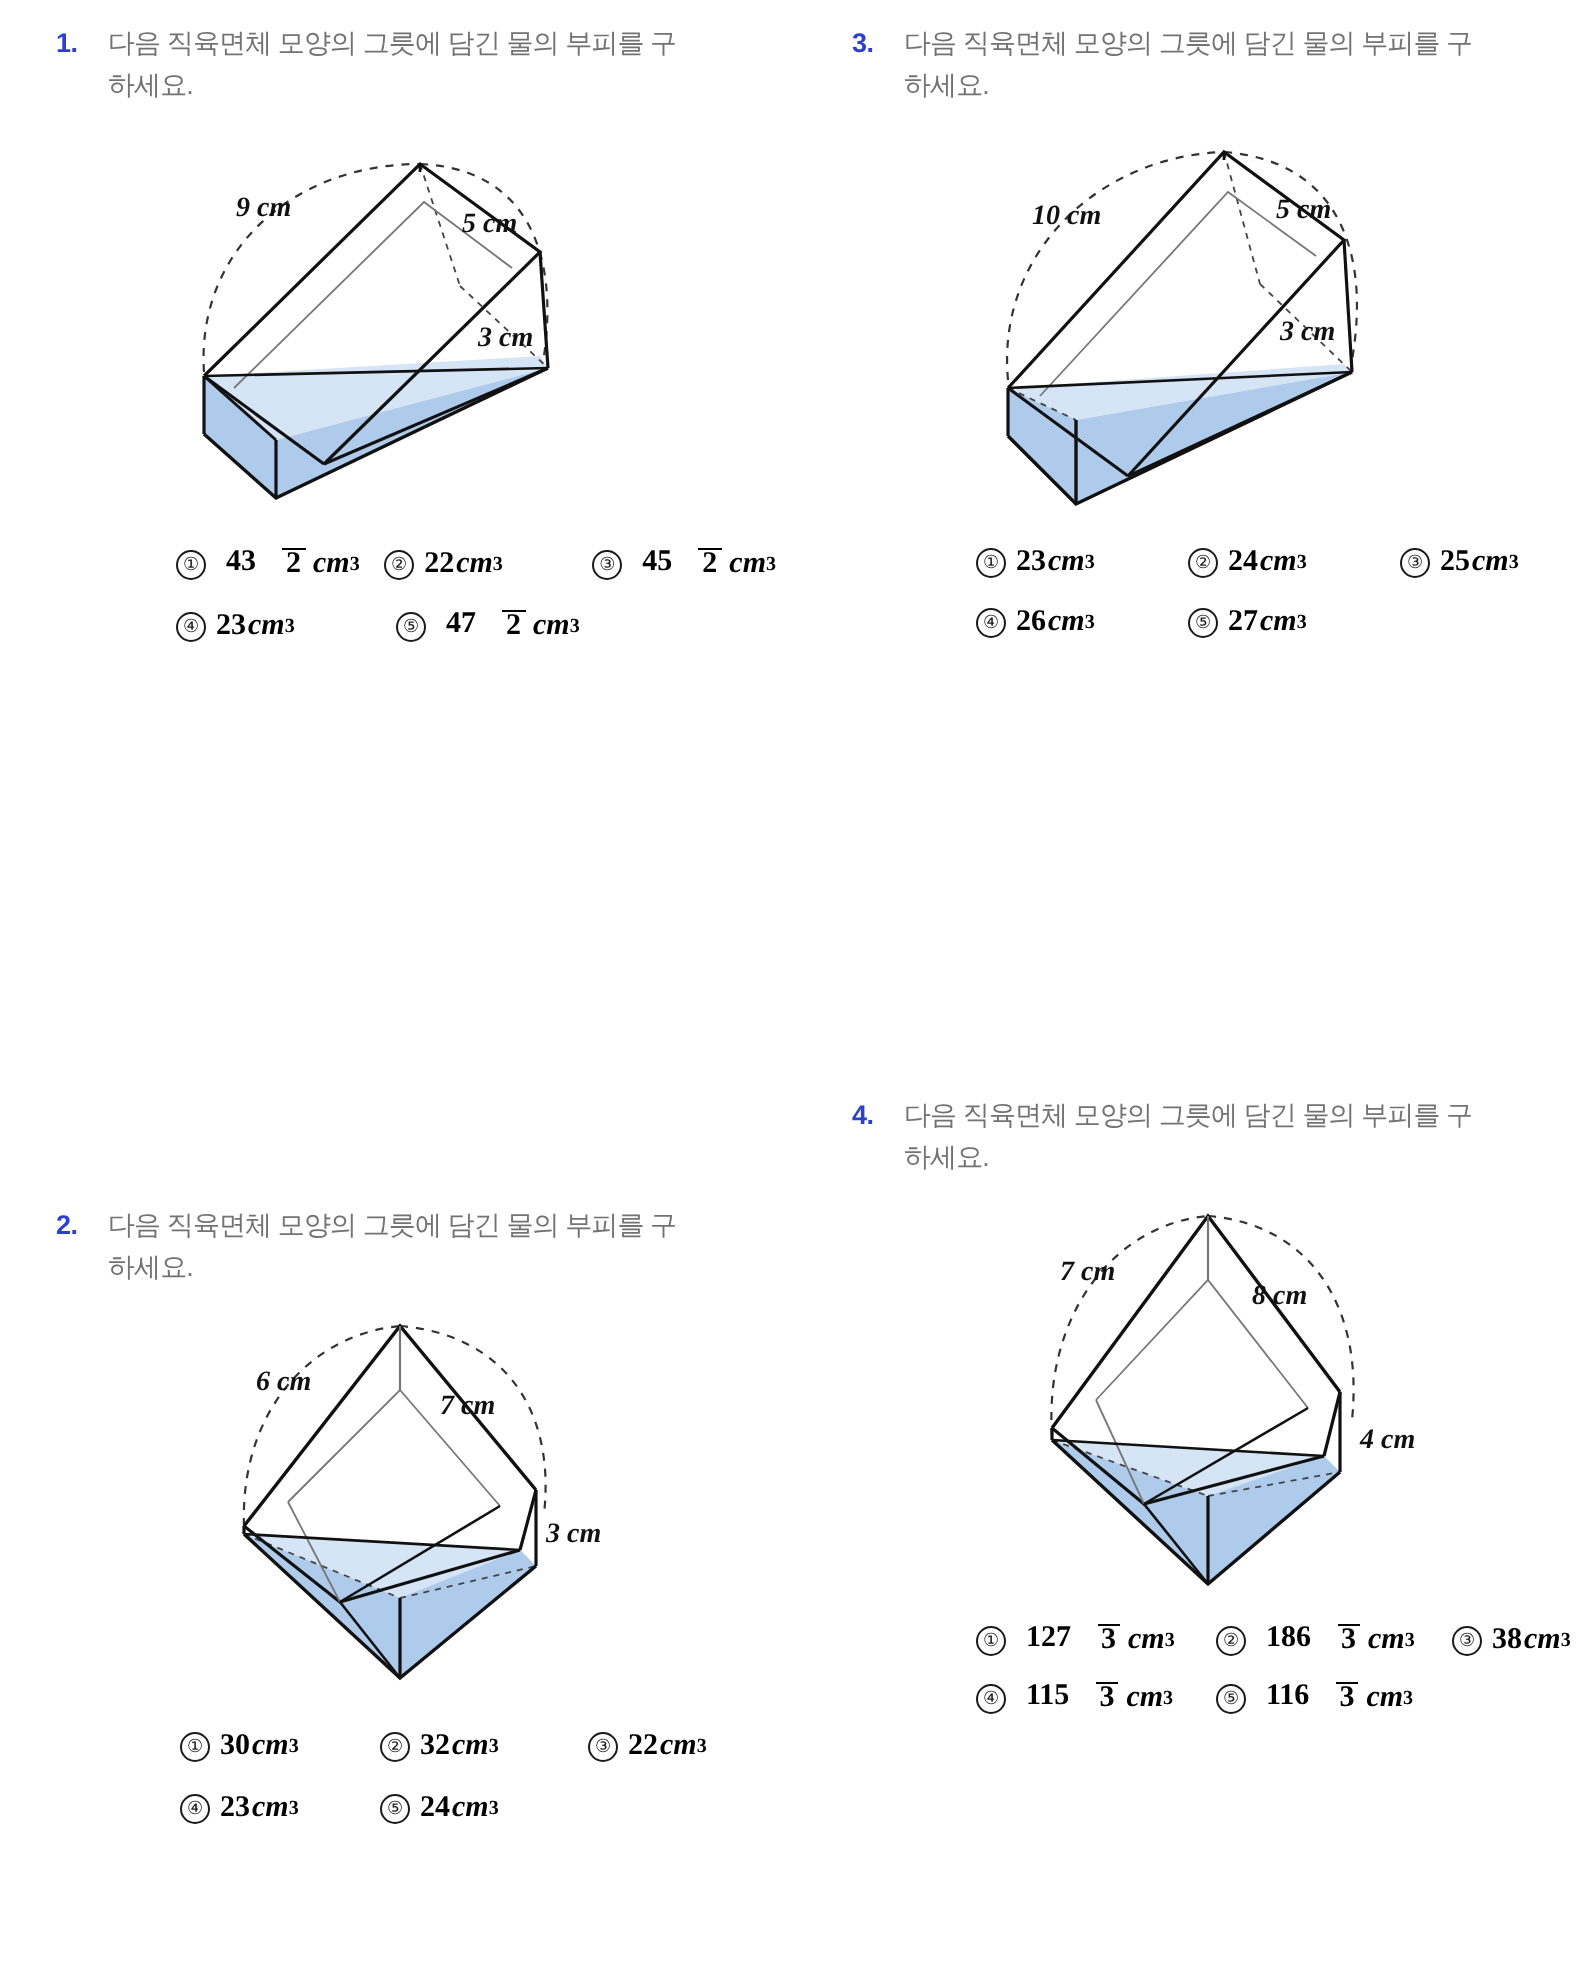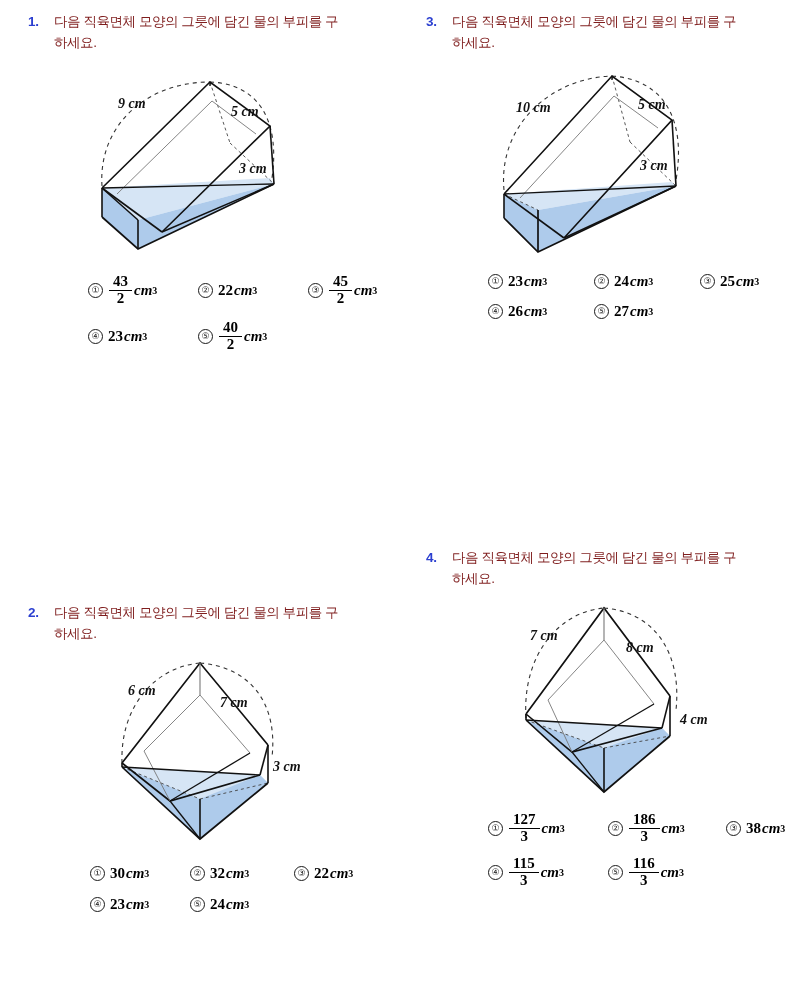--- a/index.html
+++ b/index.html
@@ -29,21 +29,21 @@
     font-size: 13.5px;
     width: 26px;
     flex: 0 0 26px;
     line-height: 1.55;
     letter-spacing: -0.2px;
   }
   .prob-text {
     font-size: 13.5px;
     line-height: 1.55;
     letter-spacing: -0.45px;
-    color: #7f1d1d;
+    color: #737373;
     max-width: 290px;
   }
   .figure {
     position: relative;
   }
   .figure svg {
     display: block;
   }
   .choices {
     position: relative;
@@ -78,25 +78,26 @@
     font-size: 15px;
     white-space: nowrap;
     display: flex;
     align-items: center;
   }
   .num-plain {
     font-style: normal;
   }
   .frac {
     display: inline-flex;
-    flex-direction: column;
+    flex-direction: row;
     align-items: center;
     vertical-align: middle;
     margin: 0 3px;
     font-style: normal;
+    gap: 11px;
   }
   .frac .fnum {
     line-height: 1.05;
     padding: 0 2px;
     font-size: 15px;
   }
   .frac .fden {
     line-height: 1.05;
     padding: 0 2px;
     border-top: 1.3px solid #000;
@@ -206,21 +207,21 @@
         <span class="mathval">
           <span class="num-plain">23</span>
             <span class="unit">cm</span>
             <span class="sup">3</span>
         </span>
       </div>
       <div class="choice">
         <span class="circnum">⑤</span>
         <span class="mathval">
           <span class="frac">
-              <span class="fnum">40</span>
+              <span class="fnum">47</span>
               <span class="fden">2</span>
             </span>
           <span class="unit">cm</span>
             <span class="sup">3</span>
         </span>
       </div>
     </div>
   </div>
 </div>
 

